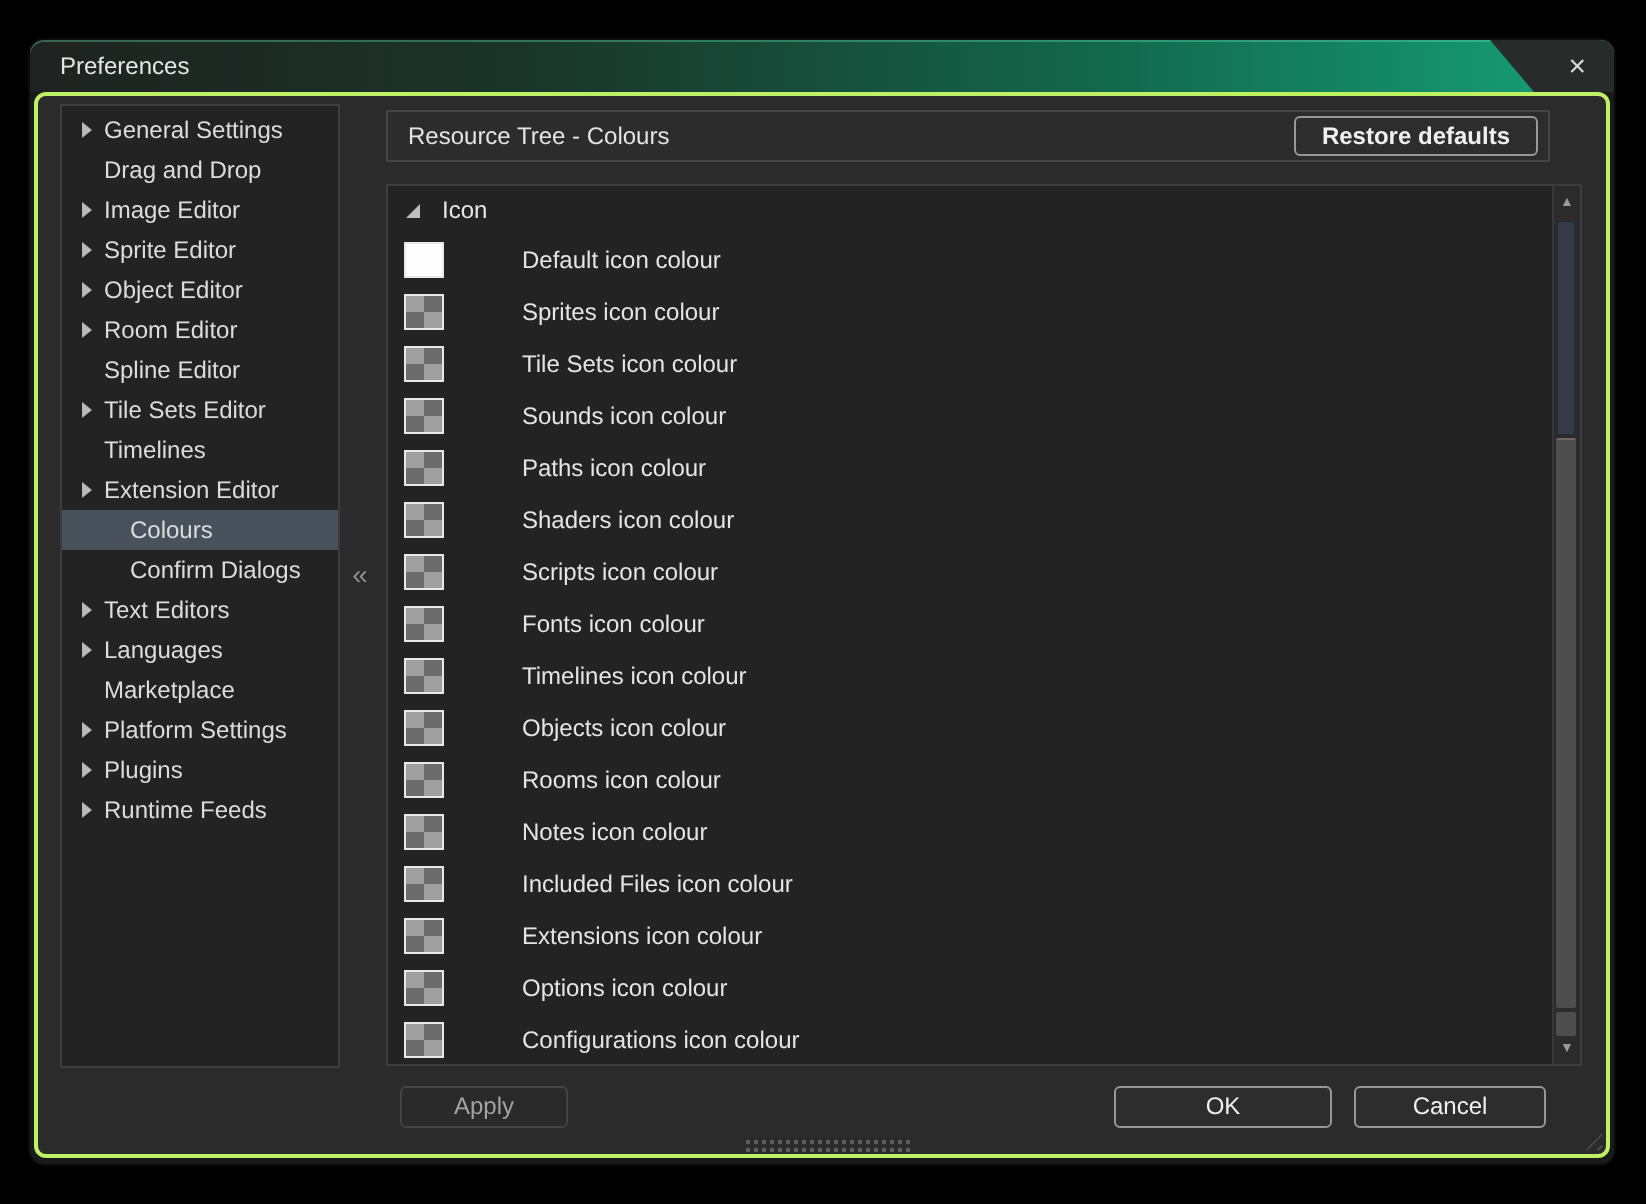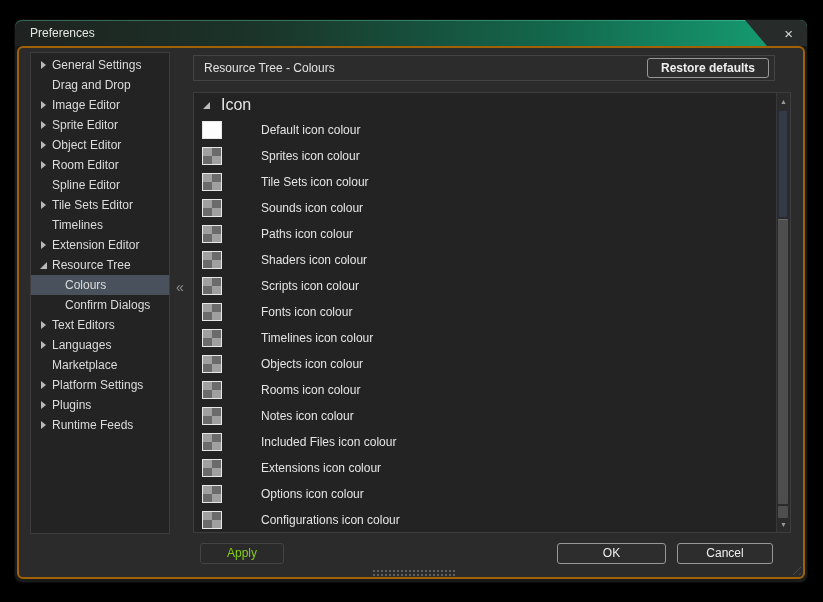--- a/index.html
+++ b/index.html
@@ -25,21 +25,21 @@
   }
   .title-notch{
     position:absolute;left:730px;top:0;width:62px;height:26px;background:#272b29;
     clip-path:polygon(0 0,100% 0,100% 100%,22px 100%);
     display:flex;align-items:center;justify-content:flex-end;padding-right:14px;box-sizing:border-box;
   }
   .close-x{font-size:15px;line-height:1;color:#d6dad8;cursor:default;}
   
   .client{
     position:absolute;left:2px;right:2px;top:26px;bottom:3px;
-    background:#2b2b2b;border:2px solid #a16207;border-radius:6px;
+    background:#2b2b2b;border:2px solid #bef264;border-radius:6px;
   }
   
   .sidebar{
     position:absolute;left:11px;top:4px;width:140px;height:482px;
     background:#232323;border:1px solid #3d3d3d;box-sizing:border-box;
     padding-top:2px;overflow:hidden;
   }
   .side-item{
     display:flex;align-items:center;height:20px;color:#dcdcdc;font-size:12px;
     white-space:nowrap;cursor:default;
@@ -71,21 +71,21 @@
     background:#2d2d2d;border:1px solid #979797;border-radius:3px;color:#efefef;
     font-size:12px;font-family:"Liberation Sans",sans-serif;text-align:center;cursor:default;
   }
   .restore-btn{position:absolute;right:5px;top:2px;height:20px;line-height:18px;padding:0 13px;box-sizing:border-box;font-weight:bold;}
   
   .list-panel{
     position:absolute;left:174px;top:44px;width:598px;height:441px;
     background:#232323;border:1px solid #3d3d3d;box-sizing:border-box;overflow:hidden;
   }
   .group-header{
-    height:24px;display:flex;align-items:center;padding-left:9px;color:#e6e6e6;font-size:16px;
+    height:24px;display:flex;align-items:center;padding-left:9px;color:#e6e6e6;font-size:12px;
   }
   .group-header .tree-arrow{width:12px;margin-right:6px;display:flex;align-items:center;}
   .group-header .tree-arrow::before{
     content:"";display:block;width:0;height:0;border-left:7px solid transparent;border-bottom:7px solid #bdbdbd;
   }
   .colour-row{
     height:26px;display:flex;align-items:center;padding-left:8px;color:#e4e4e4;font-size:12px;gap:27px;
   }
   .swatch{
     width:18px;height:16px;border:1px solid #e8e8e8;margin-right:12px;flex:0 0 18px;
@@ -108,21 +108,21 @@
   }
   .sb-thumb{
     position:absolute;left:1px;right:2px;top:126px;height:284px;background:#4e4e4e;
     border-top:1px solid #686868;border-radius:1px;
   }
   .sb-endcap{
     position:absolute;left:1px;right:2px;top:413px;height:12px;background:#4e4e4e;border-radius:1px;
   }
   
   .footer-btn{position:absolute;height:21px;line-height:19px;box-sizing:border-box;}
-  .apply-btn{left:181px;top:495px;width:84px;border-color:#444;color:#84cc16;background:#2a2a2a;}
+  .apply-btn{left:181px;top:495px;width:84px;border-color:#444;color:#a3a3a3;background:#2a2a2a;}
   .ok-btn{left:538px;top:495px;width:109px;}
   .cancel-btn{left:658px;top:495px;width:96px;}
   .resize-dots{
     position:absolute;left:353px;top:521px;width:84px;height:8px;
     background-image:radial-gradient(circle,#5f5f5f 1px,transparent 1.3px);
     background-size:4px 4px;
   }
   .corner-grip{
     position:absolute;right:2px;bottom:2px;width:12px;height:12px;
     background:repeating-linear-gradient(135deg,transparent 0 3px,#4a4a4a 3px 4px);
@@ -176,24 +176,20 @@
         <span class="tree-arrow"></span>
         <span class="side-label">Tile Sets Editor</span>
       </div>
       <div class="side-item leaf">
         <span class="tree-arrow"></span>
         <span class="side-label">Timelines</span>
       </div>
       <div class="side-item collapsed">
         <span class="tree-arrow"></span>
         <span class="side-label">Extension Editor</span>
-      </div>
-      <div class="side-item expanded">
-        <span class="tree-arrow"></span>
-        <span class="side-label">Resource Tree</span>
       </div>
       <div class="side-item leaf sub selected">
         <span class="tree-arrow"></span>
         <span class="side-label">Colours</span>
       </div>
       <div class="side-item leaf sub">
         <span class="tree-arrow"></span>
         <span class="side-label">Confirm Dialogs</span>
       </div>
       <div class="side-item collapsed">

